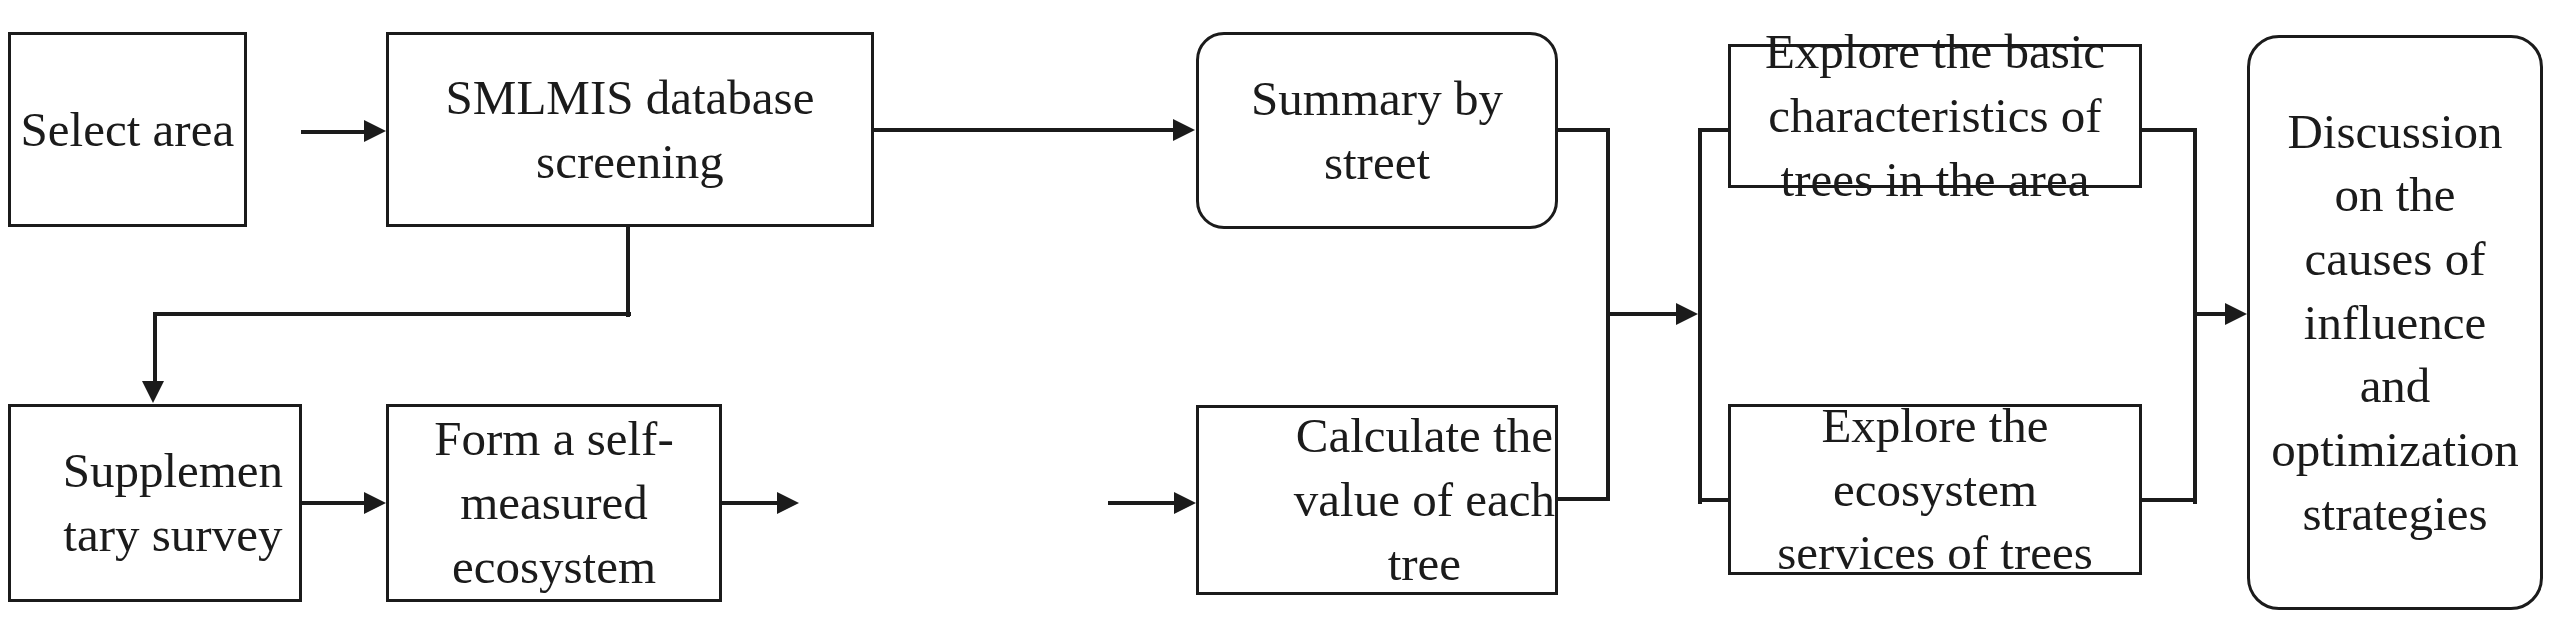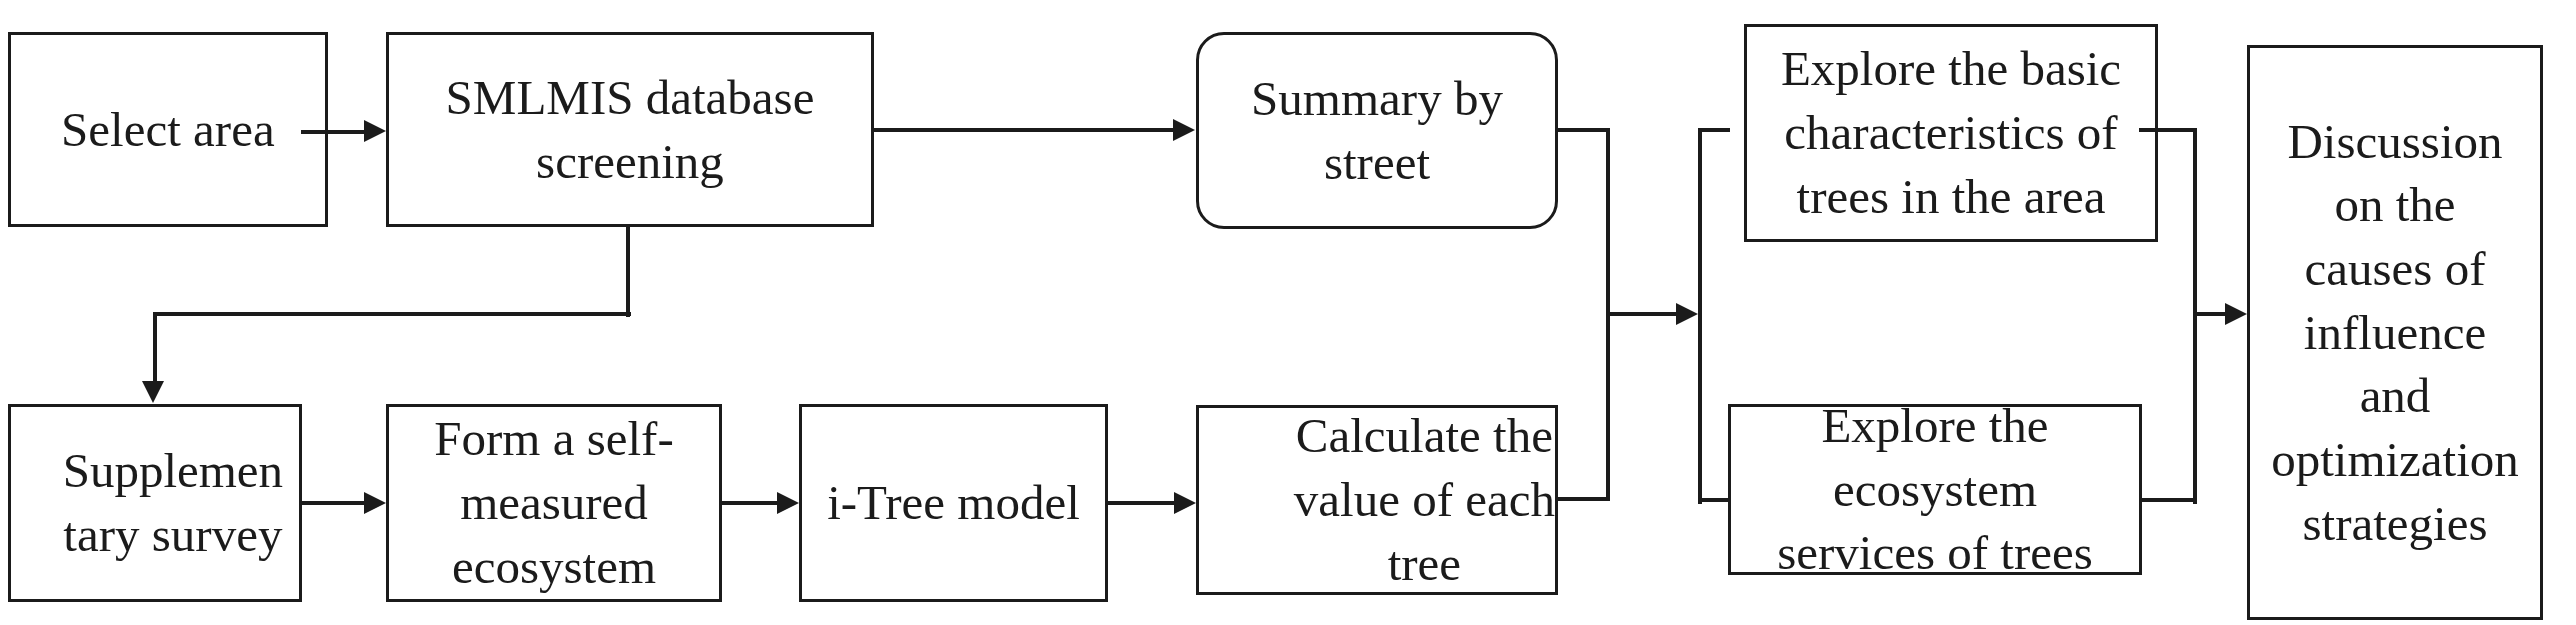--- a/index.html
+++ b/index.html
@@ -26,64 +26,61 @@
           border-left:22px solid var(--ink); }
   .ah-d { position:absolute; width:0; height:0;
           border-left:11.8px solid transparent; border-right:11.8px solid transparent;
           border-top:22px solid var(--ink); }
 </style>
 </head>
 <body>
 
 <div id="canvas">
 
-  <div class="box" style="left:7.9px;   top:32px;  width:320px; height:195px;">
+  <div class="box" style="left:7.9px;   top:32px;  width:239px; height:195px;">
     <span class="box-label">Select area</span>
   </div>
 
   <div class="box" style="left:386px;  top:32px;  width:488px; height:195px;">
     <span class="box-label">SMLMIS database
 screening</span>
   </div>
 
   <div class="box" style="left:1196px; top:32px;  width:362px; height:197px;border-radius:28px;">
     <span class="box-label">Summary by
 street</span>
   </div>
 
-  <div class="box" style="left:1728px; top:24px;  width:414px; height:218px;margin-left:16px;">
+  <div class="box" style="left:1728px; top:44px;  width:414px; height:144px;">
     <span class="box-label">Explore the basic
 characteristics of
 trees in the area</span>
   </div>
 
-  <div class="box" style="left:2247px; top:45px;  width:296px; height:575px;">
+  <div class="box" style="left:2247px; top:35px;  width:296px; height:575px;border-radius:32px;">
     <span class="box-label">Discussion
 on the
 causes of
 influence
 and
 optimization
 strategies</span>
   </div>
 
   <div class="box" style="left:7.9px;   top:404px; width:294px; height:198px;padding-left:36px;">
     <span class="box-label">Supplemen
 tary survey</span>
   </div>
 
   <div class="box" style="left:386px;  top:404px; width:336px; height:198px;">
     <span class="box-label">Form a  self-
 measured
 ecosystem</span>
   </div>
 
-  <div class="box" style="left:799px; top:404px; width:309px; height:198px;">
-    <span class="box-label">i-Tree model</span>
-  </div>
 
   <div class="box" style="left:1196px; top:405px; width:362px; height:190px;justify-content:flex-end;">
     <span class="box-label">Calculate the
 value of each
 tree</span>
   </div>
 
   <div class="box" style="left:1728px; top:404px; width:414px; height:171px;">
     <span class="box-label">Explore the
 ecosystem

